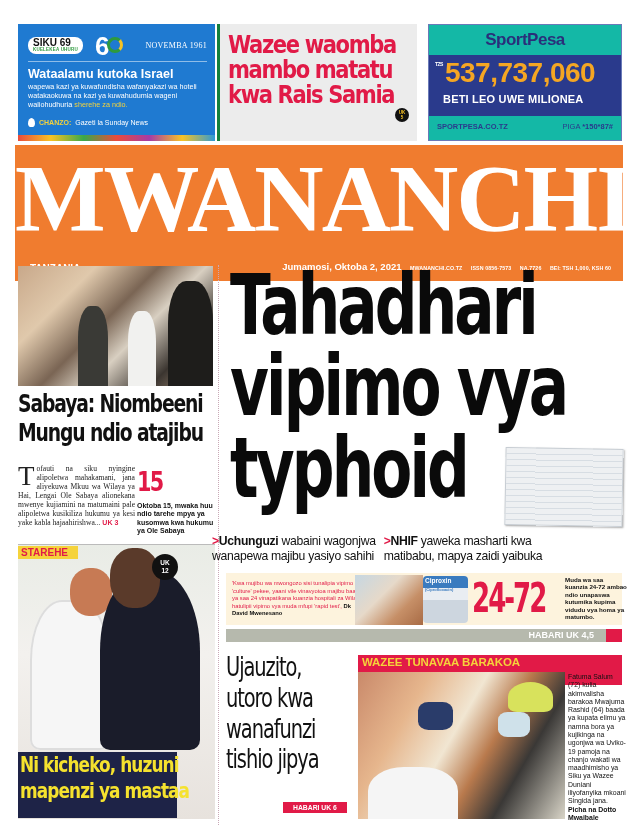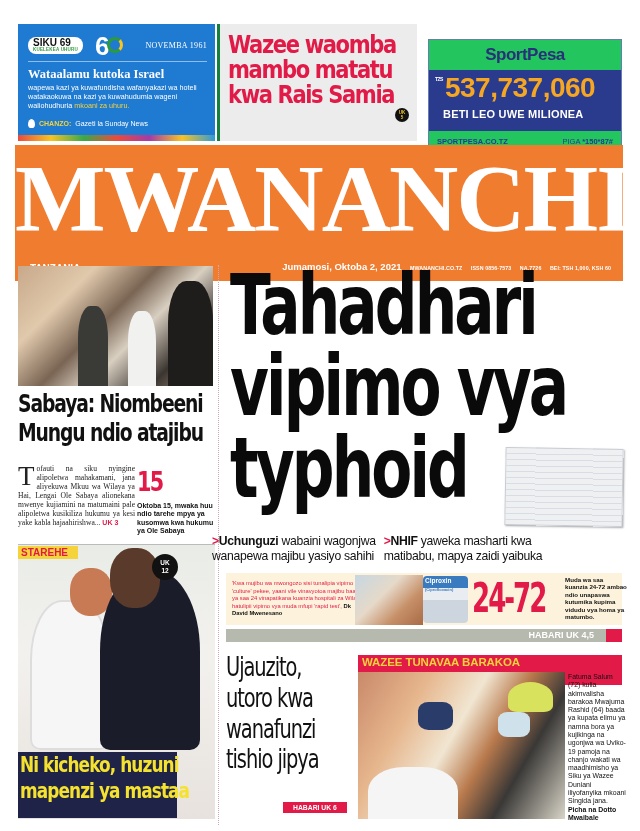--- a/index.html
+++ b/index.html
@@ -9,32 +9,32 @@
   .top { position: absolute; top: 24px; left: 18px; width: 604px; height: 117px; }
   .promo-blue { position: absolute; left: 0; top: 0; width: 197px; height: 117px; background: #1f7ad1; color: #fff; padding: 10px 8px 0 10px; overflow: hidden; }
   .promo-blue .bottom-band { position: absolute; left: 0; right: 0; bottom: 0; height: 6px; background: linear-gradient(90deg,#e94b3c,#f7c325,#3aa84a,#e94b3c,#a43ca6,#f7c325,#2e9ad6); }
   .siku-row { display: flex; align-items: center; height: 28px; border-bottom: 1px solid rgba(255,255,255,0.5); padding-bottom: 4px; }
   .siku-badge { background: #fff; color: #111; padding: 1px 5px; line-height: 1; border-radius: 8px; }
   .siku-badge .n { font-weight: 700; font-size: 10px; display: block; }
   .siku-badge .s { font-size: 4.5px; color: #2e9a3e; font-weight: 700; display: block; letter-spacing: .2px; }
   .sixty { font-family: "Liberation Sans", sans-serif; font-weight: 700; font-size: 26px; color: #fff; margin-left: 12px; position: relative; line-height: 1; }
   .sixty .ring { display: inline-block; width: 16px; height: 16px; border-radius: 50%; border: 3px solid #2e9a3e; border-right-color: #f7c325; vertical-align: 2px; margin-left: -2px; }
   .novemba { margin-left: auto; font-family: "Liberation Serif", serif; font-size: 8px; color: #fff; letter-spacing: .3px; }
-  .promo-title { font-family: Liberation Serif, serif; font-weight: 700; font-size: 12.5px; margin-top: 5px; }
+  .promo-title { font-family: Liberation Sans, sans-serif; font-weight: 700; font-size: 12.5px; margin-top: 5px; }
   .promo-body { font-size: 7.2px; line-height: 1.25; margin-top: 1px; }
   .promo-body .hl { color: #f5d33b; }
   .chanzo { font-size: 7px; margin-top: 9px; display: flex; align-items: center; gap: 4px; }
   .chanzo .pin { width: 7px; height: 9px; background: #fff; border-radius: 50% 50% 50% 50% / 60% 60% 40% 40%; display: inline-block; }
   .chanzo .lbl { color: #f5d33b; font-weight: 700; }
 
   .promo-red { position: absolute; left: 199px; top: 0; width: 200px; height: 117px; background: #ececec; border-left: 3px solid #15803d; padding: 8px 4px 0 8px; }
   .promo-red .h { font-family: "DejaVu Sans", sans-serif; font-weight: 700; color: #e11a47; font-size: 24.5px; line-height: 1.02; letter-spacing: -1.6px; transform: scaleX(0.86); transform-origin: left; white-space: nowrap; }
   .uk-dot { position: absolute; right: 8px; top: 84px; width: 14px; height: 14px; border-radius: 50%; background: #111; color: #f7c325; font-size: 4.5px; font-weight: 700; text-align: center; line-height: 5.5px; padding-top: 1.5px; }
 
-  .sportpesa { position: absolute; left: 410px; top: 15px; width: 194px; height: 117px; border: 1.5px solid #6a7ab8; background: #22c55e; }
+  .sportpesa { position: absolute; left: 410px; top: 0; width: 194px; height: 117px; border: 1.5px solid #6a7ab8; background: #14b8a6; }
   .sp-logo { height: 30px; text-align: center; font-weight: 700; color: #2a2f7a; font-size: 17px; line-height: 30px; letter-spacing: -.5px; }
   .sp-mid { background: #2a3a8c; height: 61px; padding: 4px 6px; }
   .sp-amount { color: #f5a623; font-weight: 700; font-size: 28px; line-height: 1; letter-spacing: -.5px; }
   .sp-amount .tzs { font-size: 5px; color: #fff; vertical-align: 16px; margin-right: 2px; }
   .sp-tag { color: #fff; font-weight: 700; font-size: 11px; margin-top: 6px; padding-left: 8px; letter-spacing: .2px; }
   .sp-foot { display: flex; justify-content: space-between; padding: 6px 8px 0 8px; font-size: 7.5px; color: #2a3a8c; font-weight: 700; }
   .sp-foot .piga { font-weight: 400; margin-left: 8px; }
   .sp-foot .piga b { font-weight: 700; }
 
   
@@ -109,21 +109,21 @@
   <div class="promo-blue">
     <div class="siku-row">
       <div class="siku-badge">
         <span class="n">SIKU 69</span>
         <span class="s">KUELEKEA UHURU</span>
       </div>
       <div class="sixty"><span>6</span><span class="ring"></span></div>
       <div class="novemba">NOVEMBA 1961</div>
     </div>
     <div class="promo-title">Wataalamu kutoka Israel</div>
-    <div class="promo-body"><span>wapewa kazi ya kuwafundisha wafanyakazi wa hoteli watakaokuwa na kazi ya kuwahudumia wageni waliohudhuria </span><span class="hl">mkoani za uhuru.</span></div>
+    <div class="promo-body"><span>wapewa kazi ya kuwafundisha wafanyakazi wa hoteli watakaokuwa na kazi ya kuwahudumia wageni waliohudhuria </span><span class="hl">sherehe za ndio.</span></div>
     <div class="chanzo">
       <span class="pin"></span>
       <span class="lbl">CHANZO:</span>
       <span>Gazeti la Sunday News</span>
     </div>
     <div class="bottom-band"></div>
   </div>
 
   <div class="promo-red">
     <div class="h">Wazee waomba</div>

